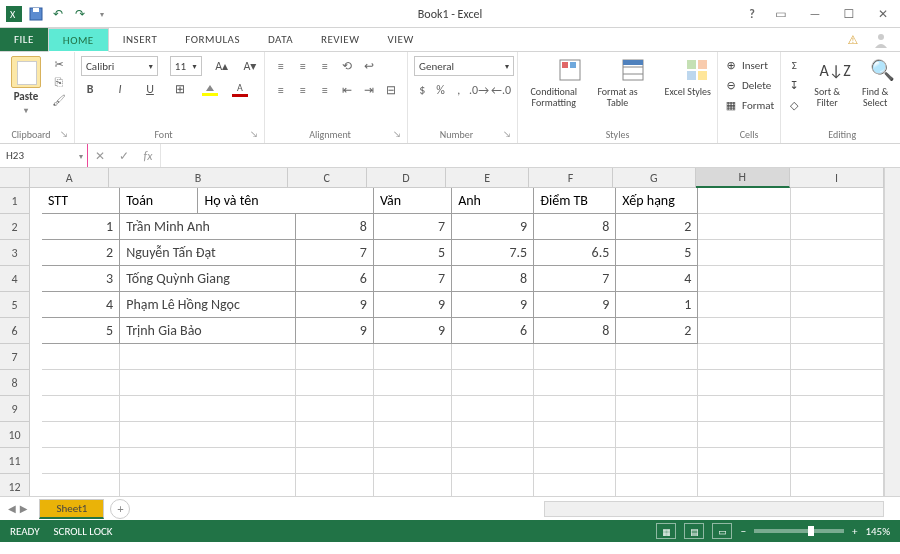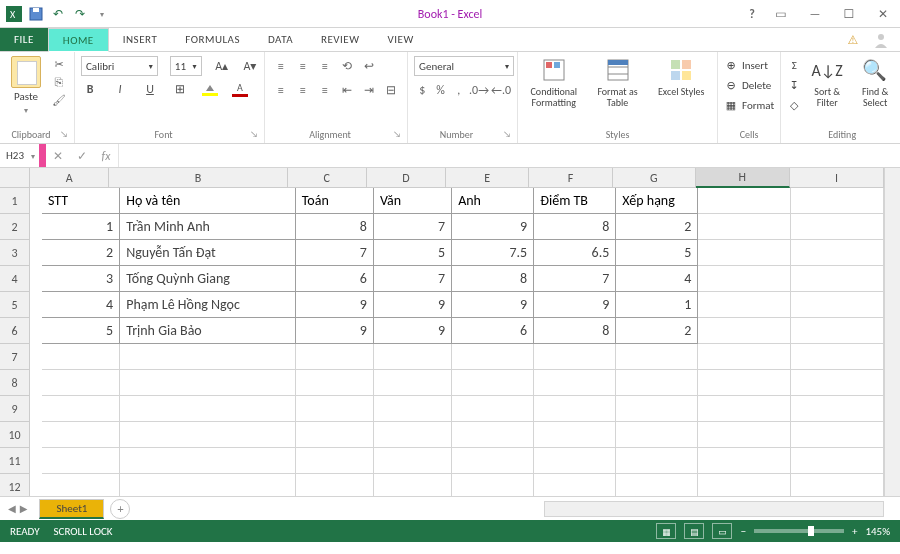--- a/index.html
+++ b/index.html
@@ -2,42 +2,42 @@
 <html><head>
 <meta charset="utf-8">
 <style>
 * { box-sizing: border-box; margin: 0; padding: 0; font-family: "Segoe UI", Calibri, sans-serif; }
 body { width: 900px; height: 554px; overflow: hidden; background: #fff; font-size: 12px; color: #444; position: relative; }
 
 
 .titlebar { height: 28px; background: #fff; display: flex; align-items: center; border-bottom: 1px solid #d4d4d4; position: relative; }
 .qat { display: flex; align-items: center; gap: 6px; padding-left: 6px; }
 .qat-icon { width: 16px; height: 16px; display: flex; align-items: center; justify-content: center; font-size: 12px; color: #217346; }
-.title-text { position: absolute; left: 50%; transform: translateX(-50%); font-size: 12px; color: #a21caf; }
+.title-text { position: absolute; left: 50%; transform: translateX(-50%); font-size: 12px; color: #404040; }
 .win-controls { position: absolute; right: 0; display: flex; }
 .win-btn { width: 34px; height: 24px; display: flex; align-items: center; justify-content: center; font-size: 12px; color: #666; }
 .win-help { width: 24px; color: #666; font-weight: bold; }
 
 
 .tabs { height: 24px; background: #fff; display: flex; align-items: stretch; border-bottom: 1px solid #d4d4d4; position: relative; }
 .tab { padding: 1px 14px; font-size: 11px; display: flex; align-items: center; color: #444; letter-spacing: 0.5px; }
 .tab.file { background: #217346; color: #fff; }
 .tab.active { color: #217346; border: 1px solid #d4d4d4; border-bottom: 1px solid #fff; margin-bottom: -1px; background: #5eead4; }
 .tabs-right { position: absolute; right: 10px; display: flex; align-items: center; gap: 10px; height: 100%; }
 .signin-ctrl { width: 18px; height: 18px; font-size: 12px; color: #888; display: flex; align-items: center; justify-content: center; }
 
 
 .ribbon { height: 92px; background: #fff; display: flex; border-bottom: 1px solid #d4d4d4; }
 .group { border-right: 1px solid #e4e4e4; padding: 4px 6px 2px 6px; display: flex; flex-direction: column; justify-content: space-between; position: relative; }
 .group-body { display: flex; gap: 4px; flex: 1; }
 .group-label { text-align: center; font-size: 10px; color: #777; padding-top: 2px; }
 .group-label .lnch { float: right; font-size: 9px; color: #999; margin-left: 4px; }
 
 
-.paste-btn { display: flex; flex-direction: column; align-items: center; width: 40px; gap: 2px; }
+.paste-btn { display: flex; flex-direction: column; align-items: center; width: 40px; gap: 2px; font-weight: bold; }
 .paste-icon { width: 30px; height: 32px; background: #fce8a8; border: 1px solid #d8b25c; border-radius: 2px; position: relative; }
 .paste-icon::after { content: ""; position: absolute; top: 4px; left: 5px; width: 18px; height: 22px; background: #fff; border: 1px solid #ccc; }
 .mini-col { display: flex; flex-direction: column; gap: 2px; }
 .mini-btn { width: 18px; height: 16px; font-size: 11px; color: #666; display: flex; align-items: center; justify-content: center; }
 
 
 .font-row { display: flex; gap: 12px; align-items: center; margin-bottom: 4px; }
 .combo { border: 1px solid #c6c6c6; height: 20px; display: flex; align-items: center; padding: 0 4px; font-size: 11px; background: #fff; }
 .combo.font { width: 84px; }
 .combo.size { width: 34px; }
@@ -45,30 +45,30 @@
 .fbtn.bold { font-weight: bold; }
 .fbtn.italic { font-style: italic; }
 .fbtn.uline { text-decoration: underline; }
 .colorbar { width: 16px; height: 3px; }
 
 
 .icon-row { display: flex; gap: 2px; margin-bottom: 4px; }
 .ibtn { width: 20px; height: 20px; display: flex; align-items: center; justify-content: center; font-size: 12px; color: #666; }
 
 
-.bigbtn { display: flex; flex-direction: column; align-items: center; width: 62px; font-size: 10px; color: #444; text-align: center; gap: 2px; }
+.bigbtn { display: flex; flex-direction: column; align-items: flex-end; width: 62px; font-size: 10px; color: #444; text-align: center; gap: 2px; }
 .bigicon { width: 28px; height: 28px; display: flex; align-items: center; justify-content: center; font-size: 20px; }
 
 
 .stack-btn { display: flex; align-items: center; gap: 4px; font-size: 11px; color: #444; height: 18px; }
 .stack-ico { width: 14px; height: 14px; display: flex; align-items: center; justify-content: center; font-size: 11px; }
 
 
 .fxbar { height: 24px; display: flex; align-items: stretch; border-bottom: 1px solid #d4d4d4; }
-.namebox { width: 46px; border-right: 7px solid #ec4899; display: flex; align-items: center; padding: 0 6px; font-size: 11px; background: #fff; position: relative; }
+.namebox { width: 88px; border-right: 1px solid #ec4899; display: flex; align-items: center; padding: 0 6px; font-size: 11px; background: #fff; position: relative; }
 .namebox::after { content: "▾"; position: absolute; right: 4px; font-size: 8px; color: #888; }
 .fx-btns { display: flex; align-items: center; border-right: 1px solid #e4e4e4; }
 .fx-btn { width: 24px; display: flex; align-items: center; justify-content: center; color: #999; font-size: 12px; }
 .fx-input { flex: 1; padding: 0 6px; display: flex; align-items: center; font-size: 11px; }
 
 
 .sheet-area { position: relative; height: 328px; overflow: hidden; }
 .corner { position: absolute; left: 0; top: 0; width: 30px; height: 20px; background: #f0f0f0; border-right: 1px solid #ccc; border-bottom: 1px solid #ccc; }
 .col-headers { position: absolute; left: 30px; top: 0; right: 16px; height: 20px; display: flex; background: #f0f0f0; }
 .ch { border-right: 1px solid #ccc; border-bottom: 1px solid #ccc; display: flex; align-items: center; justify-content: center; font-size: 12px; color: #555; background: #f0f0f0; }
@@ -359,22 +359,22 @@
       <div class="rh">7</div>
       <div class="rh">8</div>
       <div class="rh">9</div>
       <div class="rh">10</div>
       <div class="rh">11</div>
       <div class="rh">12</div>
     </div>
   <div class="cells" id="cells">
       <div class="row">
         <div class="cell wA hdr databorder">STT</div>
+        <div class="cell wC hdr databorder">Toán</div>
         <div class="cell wB hdr databorder">Họ và tên</div>
-        <div class="cell wC hdr databorder">Toán</div>
         <div class="cell wD hdr databorder">Văn</div>
         <div class="cell wE hdr databorder">Anh</div>
         <div class="cell wF hdr databorder">Điểm TB</div>
         <div class="cell wG hdr databorder">Xếp hạng</div>
         <div class="cell wH"></div>
         <div class="cell wI"></div>
       </div>
       <div class="row">
         <div class="cell wA num databorder">1</div>
         <div class="cell wB databorder">Trần Minh Anh</div>

